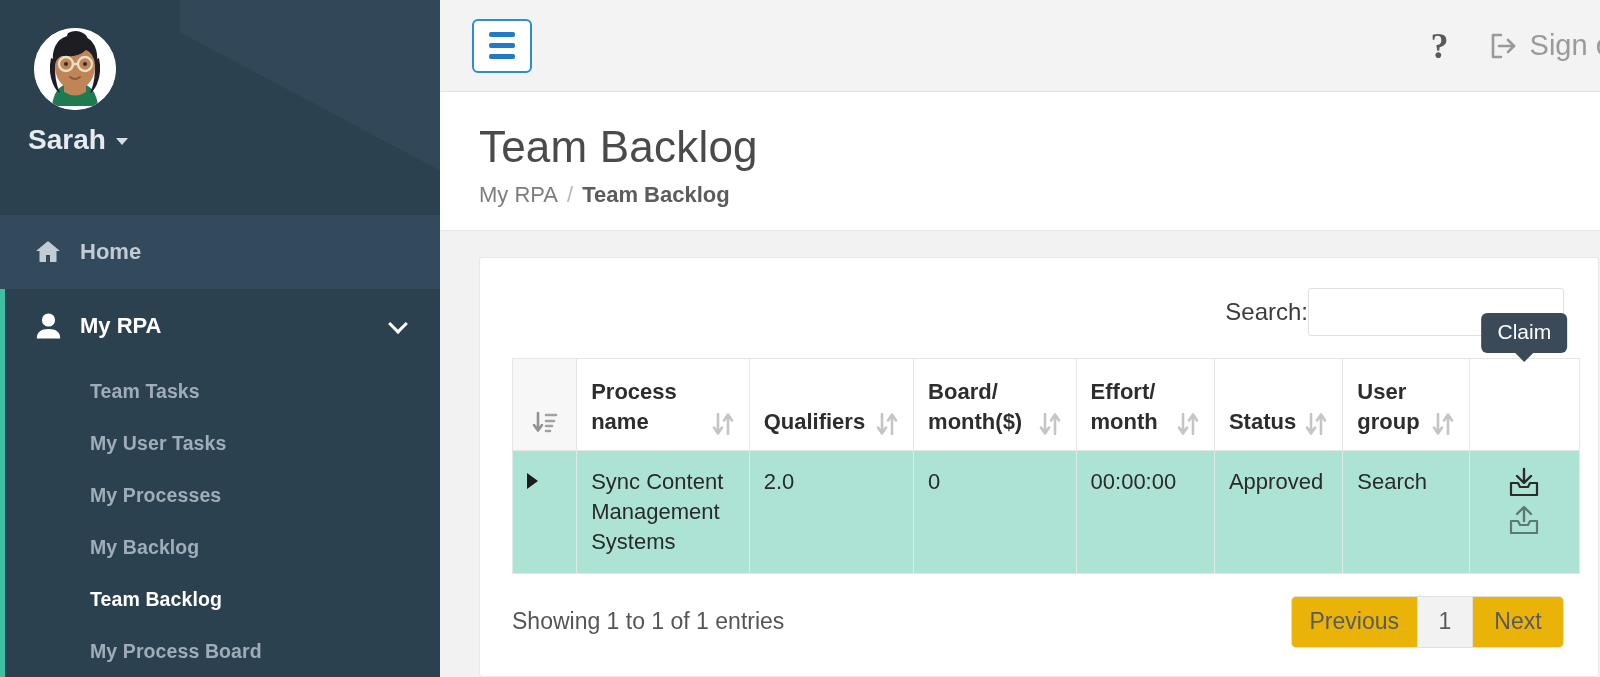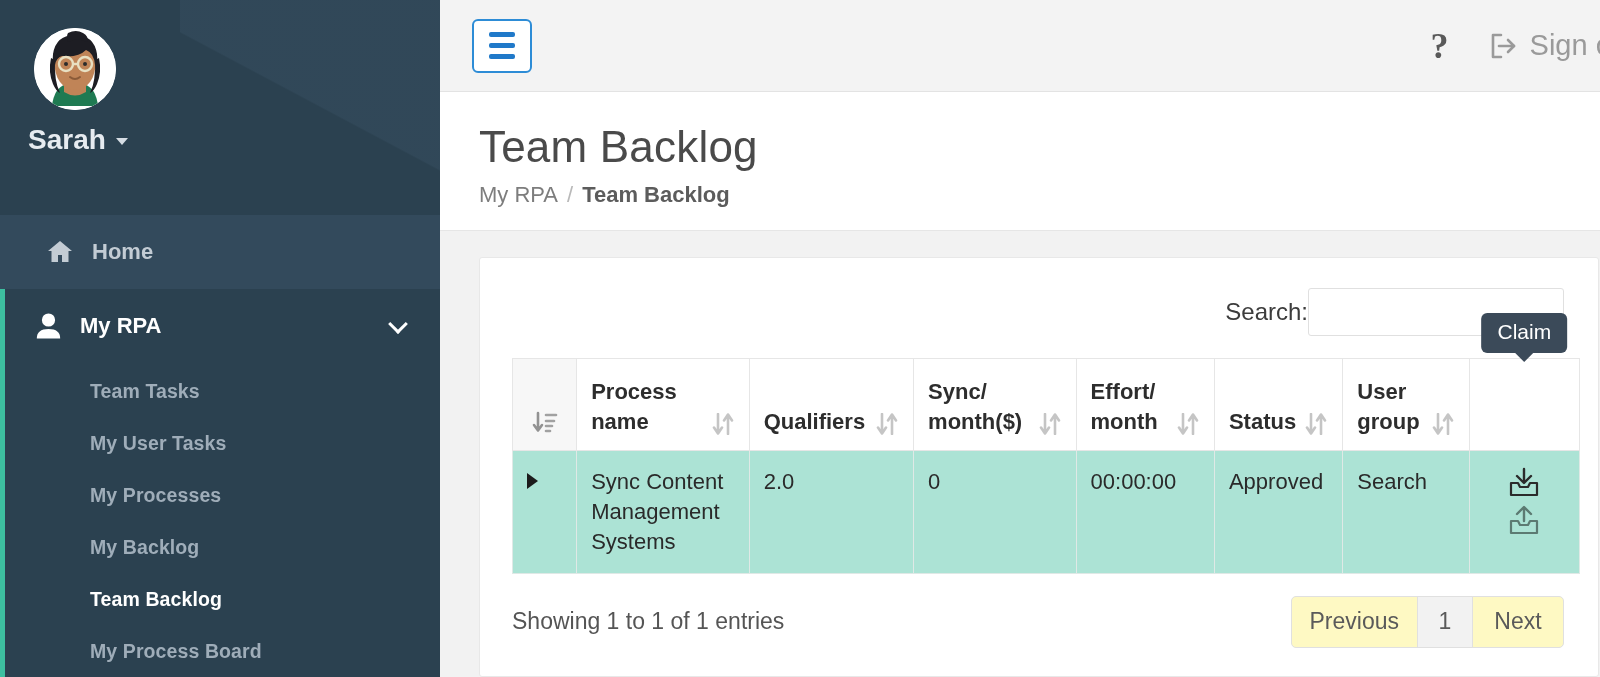--- a/index.html
+++ b/index.html
@@ -36,21 +36,21 @@
     display: flex; align-items: center; gap: 10px;
   }
   .caret-down {
     width: 0; height: 0; border-left: 6px solid transparent;
     border-right: 6px solid transparent; border-top: 7px solid #d6dde4;
     margin-top: 3px;
   }
 
   .nav { position: relative; }
   .nav-home {
-    height: 74px; display: flex; align-items: center; padding-left: 46px;
+    height: 74px; display: flex; align-items: center; padding-left: 34px;
     background: #334a5c; color: #c3ccd4; font-size: 22px; font-weight: 700;
     gap: 18px; cursor: pointer;
   }
   .nav-home .ico { width: 28px; display: flex; justify-content: center; }
   .nav-group {
     position: relative; background: #2b4150;
     border-left: 5px solid #3dbfa0; padding-bottom: 6px;
   }
   .nav-group-head {
     height: 74px; display: flex; align-items: center; padding-left: 29px;
@@ -201,21 +201,21 @@
   .actions-th { overflow: visible; }
 
   .card-footer {
     display: flex; align-items: center; margin: 22px 34px 0 32px;
   }
   .showing-info { font-size: 23px; color: #555555; }
   .pagination { margin-left: auto; display: flex; }
   .pg {
     min-width: 92px; height: 52px; border: 1px solid #e0e0e0;
     display: flex; align-items: center; justify-content: center;
-    font-size: 23px; color: #5a5a5a; background: #fef9c3; cursor: pointer;
+    font-size: 23px; color: #5a5a5a; background: #eab308; cursor: pointer;
     padding: 0 18px; margin-left: -1px;
   }
   .pg:first-child { border-radius: 5px 0 0 5px; margin-left: 0; }
   .pg:last-child { border-radius: 0 5px 5px 0; }
   .pg.num { min-width: 56px; padding: 0; background: #f2f2f2; color: #5a5a5a; }
 </style>
 </head>
 <body>
 
 <div class="app">
@@ -370,21 +370,21 @@
                 <div class="th-inner">
                   <span class="th-label">Qualifiers</span>
                   <svg class="sort-ico" width="24" height="22" viewBox="0 0 24 22">
                     <path d="M7 1 V19 M7 20.5 L3 14.5 M7 20.5 L11 14.5" stroke="#c2c2c2" stroke-width="2.6" fill="none" stroke-linecap="round" stroke-linejoin="round"></path>
                     <path d="M17 21 V3 M17 1.5 L13 7.5 M17 1.5 L21 7.5" stroke="#c2c2c2" stroke-width="2.6" fill="none" stroke-linecap="round" stroke-linejoin="round"></path>
                   </svg>
                 </div>
               </th>
               <th>
                 <div class="th-inner">
-                  <span class="th-label"><span>Sync/</span><br><span>month($)</span></span>
+                  <span class="th-label"><span>Board/</span><br><span>month($)</span></span>
                   <svg class="sort-ico" width="24" height="22" viewBox="0 0 24 22">
                     <path d="M7 1 V19 M7 20.5 L3 14.5 M7 20.5 L11 14.5" stroke="#c2c2c2" stroke-width="2.6" fill="none" stroke-linecap="round" stroke-linejoin="round"></path>
                     <path d="M17 21 V3 M17 1.5 L13 7.5 M17 1.5 L21 7.5" stroke="#c2c2c2" stroke-width="2.6" fill="none" stroke-linecap="round" stroke-linejoin="round"></path>
                   </svg>
                 </div>
               </th>
               <th>
                 <div class="th-inner">
                   <span class="th-label"><span>Effort/</span><br><span>month</span></span>
                   <svg class="sort-ico" width="24" height="22" viewBox="0 0 24 22">

